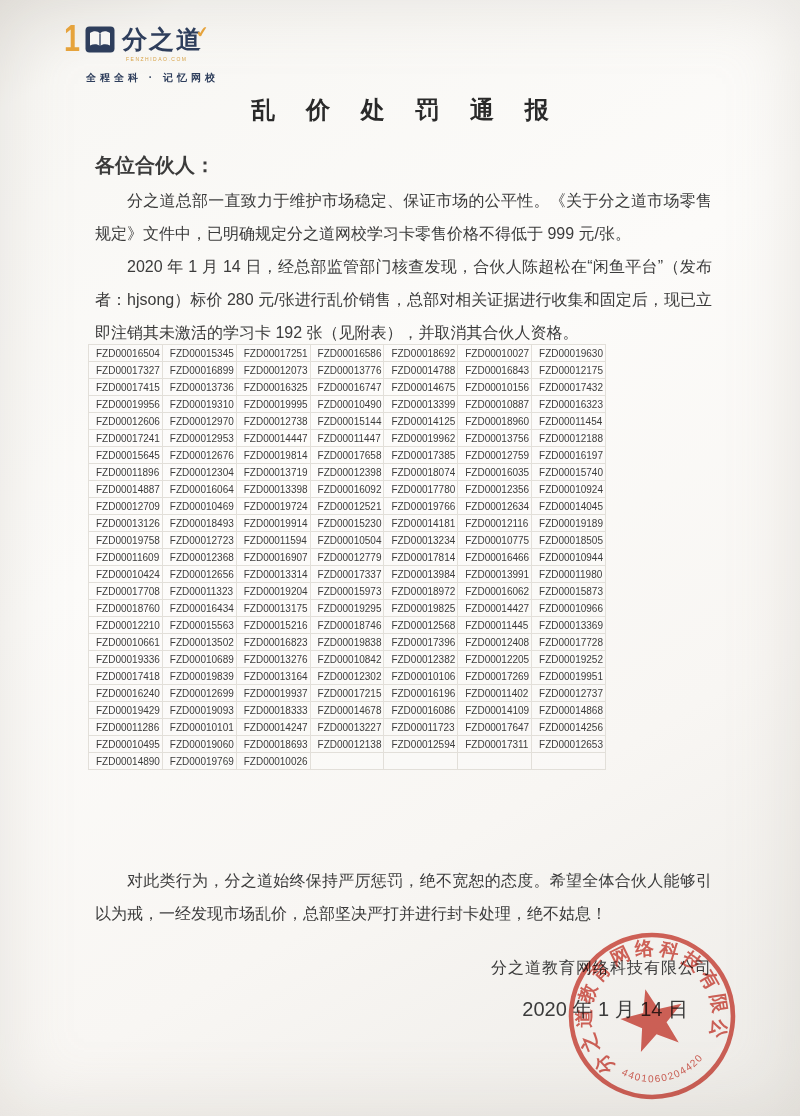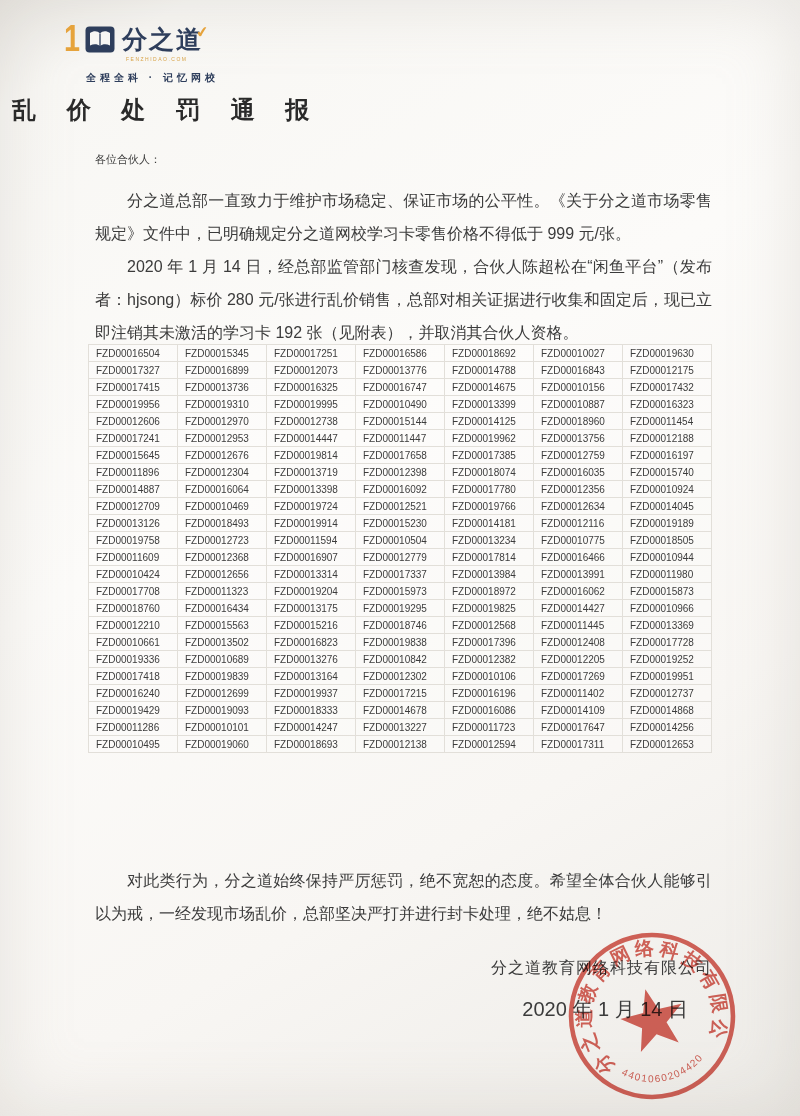--- a/index.html
+++ b/index.html
@@ -42,41 +42,41 @@
   }
   .logo-tagline{
     margin:9px 0 0 24px;
     font-size:10px; font-weight:bold; color:#2e3e5c;
     letter-spacing:4px; white-space:nowrap;
   }
 
   
   .doc-title{
     position:absolute; top:94px; left:0; right:0;
-    text-align:left;
+    text-align:center;
     font-size:24px; font-weight:bold; color:#2a2a2a;
     letter-spacing:12px; padding-left:12px;
   }
   .salutation{
     position:absolute; left:95px; top:152px;
-    font-size:11px; color:#3b3b3b;
+    font-size:20px; color:#3b3b3b;font-weight:bold;
   }
   .para{
     position:absolute; left:95px; right:88px;
     font-size:16px; line-height:33px; color:#3b3b3b;
     text-align:justify; text-indent:2em;
   }
   .para-1{ top:184px; }
   .para-2{ top:250px; }
   .para-3{ top:864px; }
 
   
   .card-table{
     position:absolute; left:88px; top:344px;
-    width:624px;
+    width:518px;
     border-collapse:collapse; table-layout:fixed;
   }
   .card-table td{
     height:17px;
     border:1px solid #e2dfd9;
     font-size:10px; color:#3c3c3c;
     padding:0 0 0 7px;
     white-space:nowrap; overflow:hidden;
     background:rgba(255,255,255,.25);
   }
@@ -339,20 +339,29 @@
         </tr>
         <tr>
           <td>FZD00010495</td>
           <td>FZD00019060</td>
           <td>FZD00018693</td>
           <td>FZD00012138</td>
           <td>FZD00012594</td>
           <td>FZD00017311</td>
           <td>FZD00012653</td>
         </tr>
+        <tr>
+          <td>FZD00014890</td>
+          <td>FZD00019769</td>
+          <td>FZD00010026</td>
+          <td></td>
+          <td></td>
+          <td></td>
+          <td></td>
+        </tr>
       </tbody>
   </table>
 
   <div class="para para-3">对此类行为，分之道始终保持严厉惩罚，绝不宽恕的态度。希望全体合伙人能够引以为戒，一经发现市场乱价，总部坚决严打并进行封卡处理，绝不姑息！</div>
 
   <div class="footer-company">分之道教育网络科技有限公司</div>
   <div class="footer-date">2020 年 1 月 14 日</div>
 
   <svg class="stamp" viewBox="0 0 200 200">
     <defs>

